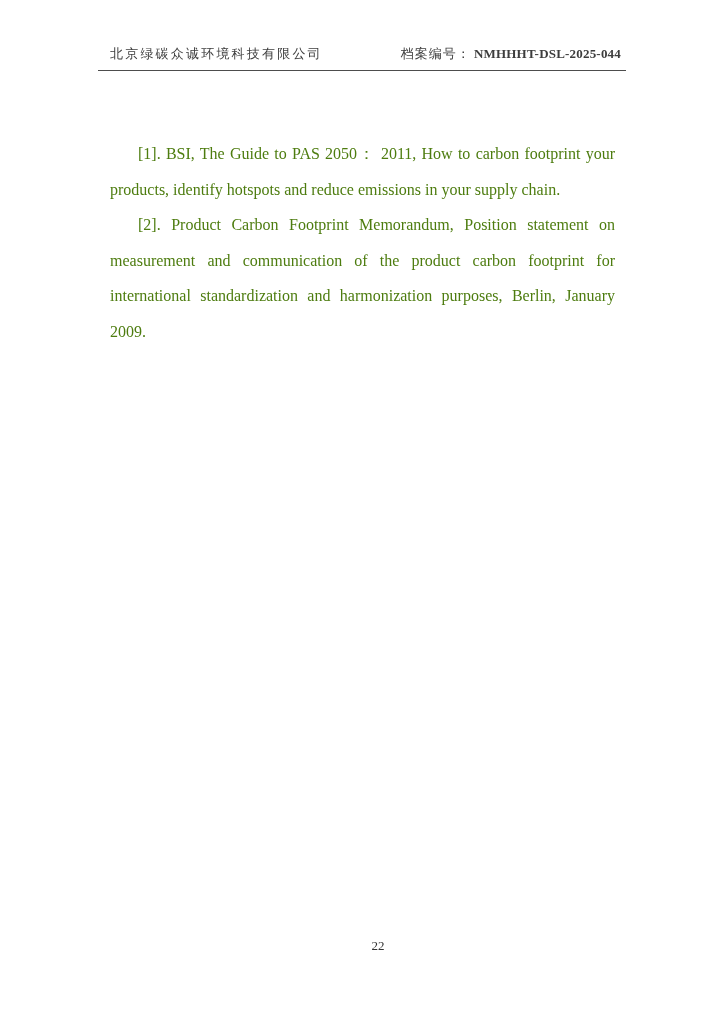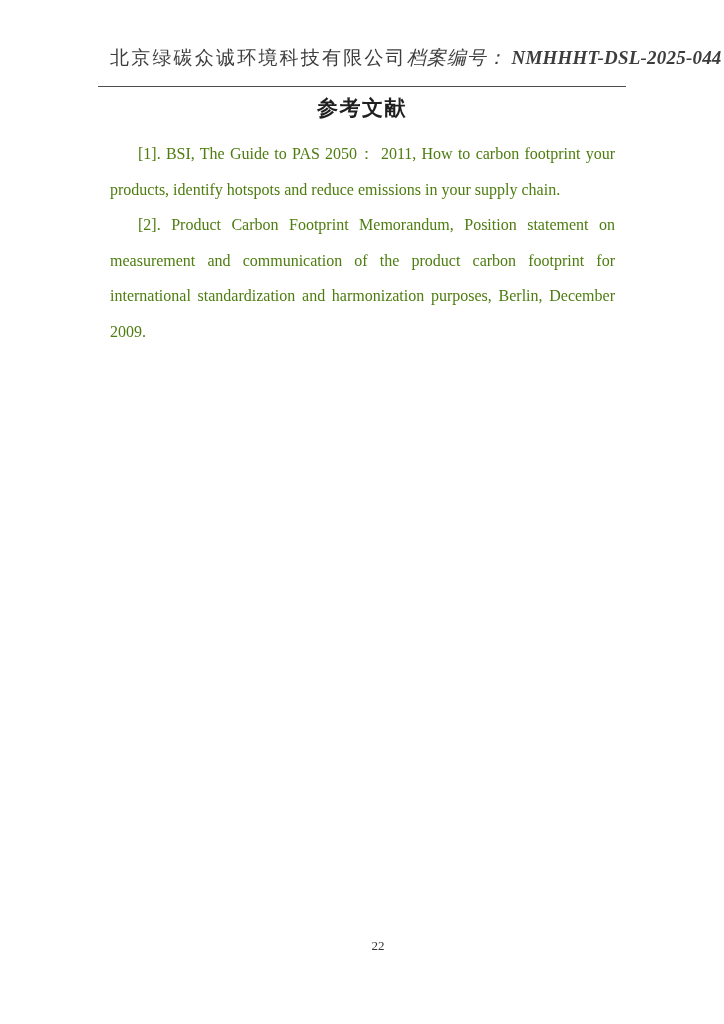--- a/index.html
+++ b/index.html
@@ -19,32 +19,32 @@
   }
   .header {
     position: absolute;
     top: 45px;
     left: 98px;
     width: 528px;
     display: flex;
     justify-content: space-between;
     align-items: flex-end;
     border-bottom: 1px solid #4d4d4d;
-    padding-bottom: 15px;
-    font-size: 19px;
+    padding-bottom: 7px;
+    font-size: 13px;
     color: #3d3d3d;
   }
   .company {
     margin-left: 12px;
     letter-spacing: 2.2px;
     white-space: nowrap;
   }
   .archive {
+    margin-right: 5px;
     white-space: nowrap;
-    font-style: italic;
   }
   .archive .label {
     letter-spacing: 1px;
   }
   .archive .value {
     font-weight: bold;
     letter-spacing: 0.2px;
   }
   .title {
     position: absolute;
@@ -88,24 +88,23 @@
 <div class="page">
 
   <div class="header">
     <span class="company">北京绿碳众诚环境科技有限公司</span>
     <span class="archive">
       <span class="label">档案编号：</span>
       <span class="value">NMHHHT-DSL-2025-044</span>
     </span>
   </div>
 
-  <h1 class="title">参考文献</h1>
 
   <div class="content">
     <p class="ref">[1]. BSI, The Guide to PAS 2050： 2011, How to carbon footprint your products, identify hotspots and reduce emissions in your supply chain.</p>
-    <p class="ref">[2]. Product Carbon Footprint Memorandum, Position statement on measurement and communication of the product carbon footprint for international standardization and harmonization purposes, Berlin, December 2009.</p>
+    <p class="ref">[2]. Product Carbon Footprint Memorandum, Position statement on measurement and communication of the product carbon footprint for international standardization and harmonization purposes, Berlin, January 2009.</p>
   </div>
 
   <div class="footer">
     <span>22</span>
   </div>
 
 </div>
 
 </body></html>

